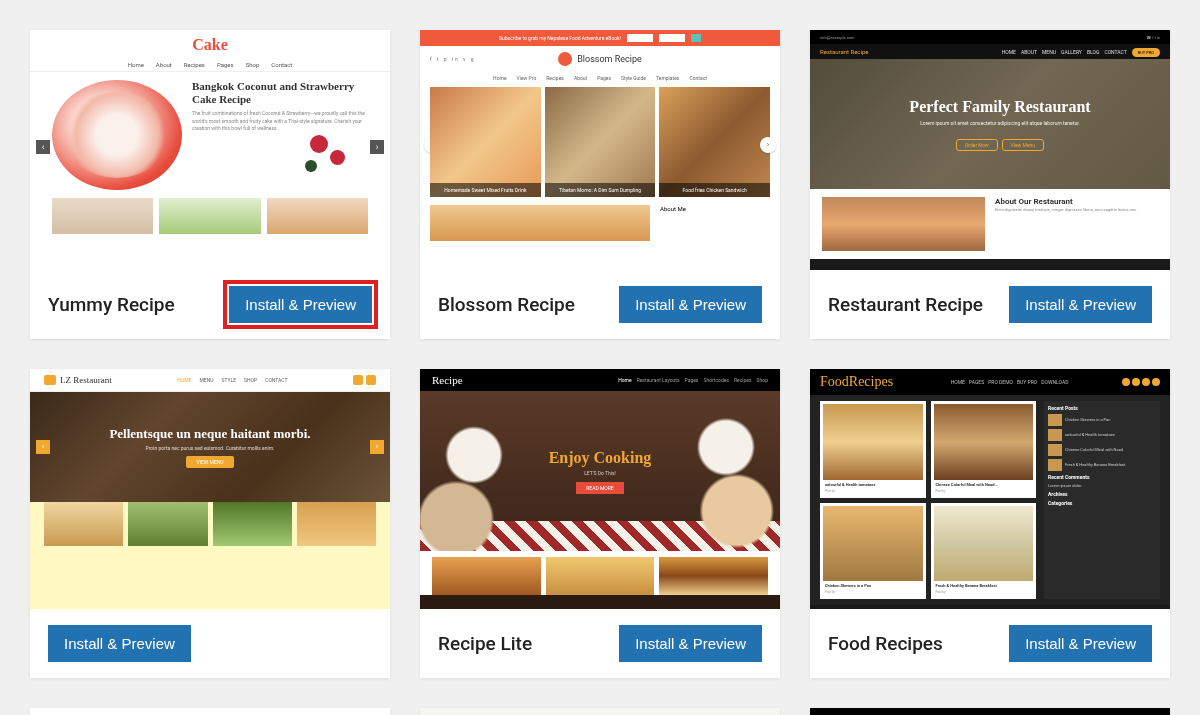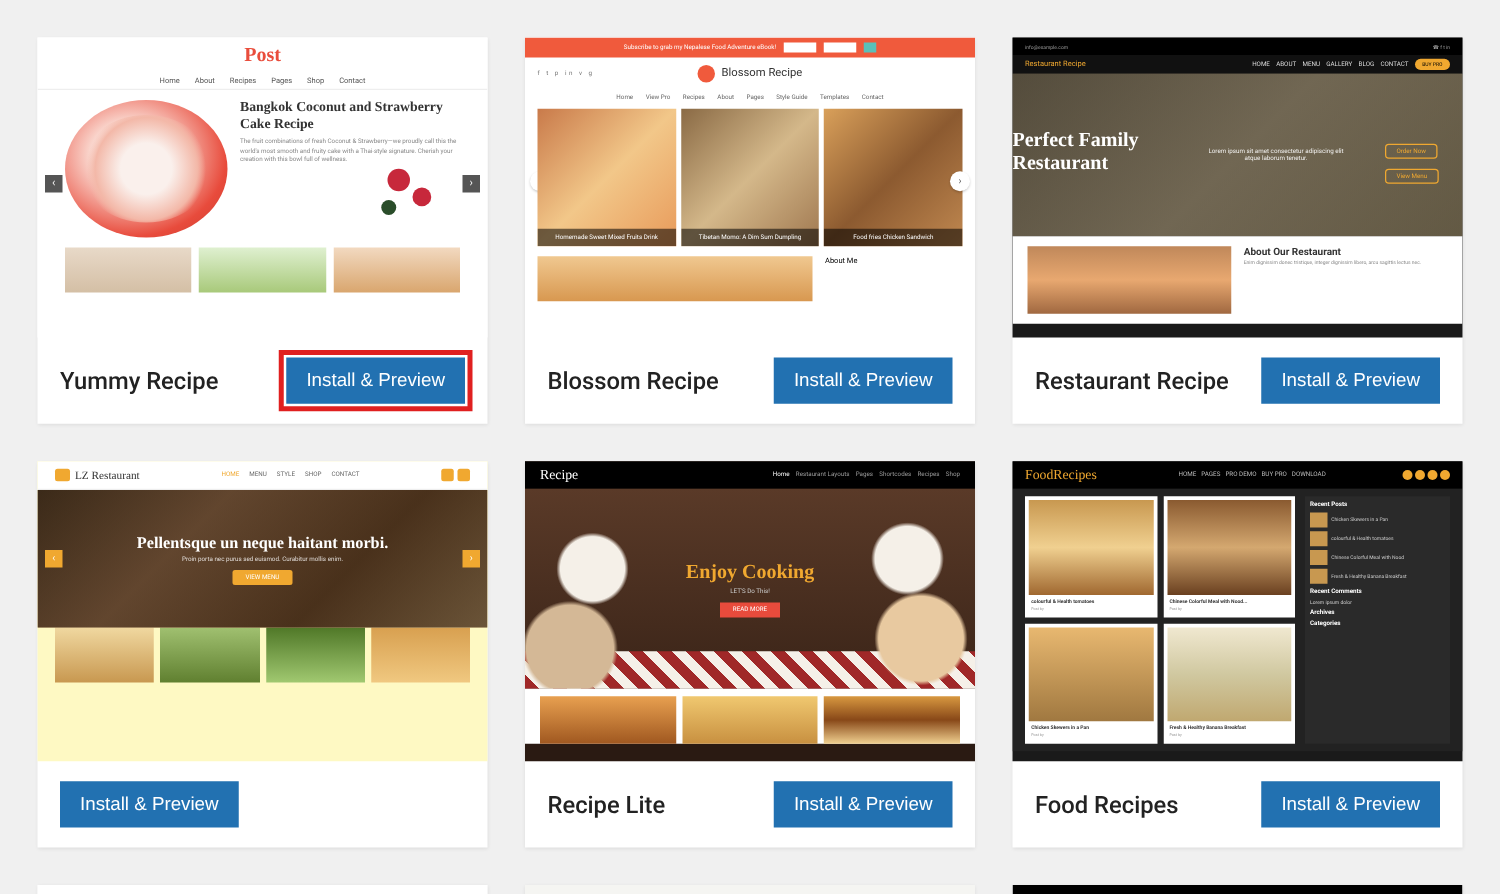--- a/index.html
+++ b/index.html
@@ -97,21 +97,21 @@
     .pv-blossom .below { display:flex; gap:10px; padding:8px 10px 0; }
     .pv-blossom .below .big { flex:2; height:36px; background:linear-gradient(#f0c890,#d89850); }
     .pv-blossom .below .side { flex:1; font-size:6px; }
 
     .pv-restaurant { background:#1a1a1a; }
     .pv-restaurant .topbar { background:#000; height:14px; display:flex; align-items:center; justify-content:space-between; padding:0 10px; font-size:4px; color:#999; }
     .pv-restaurant .nav { background:#111; display:flex; align-items:center; justify-content:space-between; padding:4px 10px; font-size:5px; color:#ddd; }
     .pv-restaurant .nav .links span{margin-left:5px;}
     .pv-restaurant .nav .buy { background:#f0a830; color:#000; padding:2px 6px; border-radius:8px; font-size:4px; }
     .pv-restaurant .brand{color:#f0a830;font-size:6px;}
-    .pv-restaurant .hero { height:130px; background:linear-gradient(rgba(30,30,30,.5),rgba(30,30,30,.5)),linear-gradient(135deg,#8a7a5a,#c4b088,#a8956a); display:flex; align-items:center; justify-content:center; color:#fff; }
+    .pv-restaurant .hero { height:130px; background:linear-gradient(rgba(30,30,30,.5),rgba(30,30,30,.5)),linear-gradient(135deg,#8a7a5a,#c4b088,#a8956a); display:flex; flex-direction:column; align-items:center; justify-content:center; color:#fff;padding-left:20px; }
     .pv-restaurant .hero h2 { font-family:Georgia,serif; font-size:16px; margin-bottom:4px; }
     .pv-restaurant .hero p { font-size:5px; opacity:.9; text-align:center; padding:0 30px; }
     .pv-restaurant .hero .btns { margin-top:6px; }
     .pv-restaurant .hero .btns span { display:inline-block; border:1px solid #f0a830; color:#f0a830; font-size:5px; padding:2px 8px; border-radius:3px; margin:0 2px; }
     .pv-restaurant .about { background:#fff; display:flex; gap:10px; padding:8px 12px; height:70px; }
     .pv-restaurant .about .img { flex:1; background:linear-gradient(#c0885a,#e8a870,#a06840); }
     .pv-restaurant .about .txt { flex:1; }
     .pv-restaurant .about .txt h4 { font-size:8px; color:#333; margin-bottom:1px; }
     .pv-restaurant .about .txt p { font-size:4px; color:#888; line-height:1.5; }
 
@@ -159,21 +159,21 @@
     .pv-recipe .hero p { font-size:5px; color:#ccc; margin:3px 0 6px; }
     .pv-recipe .hero .btn { background:#e84b3c; color:#fff; font-size:5px; padding:3px 10px; }
     .pv-recipe .thumbs { display:flex; gap:5px; padding:6px 12px 0; background:#fff; }
     .pv-recipe .thumbs div { flex:1; height:38px; }
     .pv-recipe .thumbs div:nth-child(1){background:linear-gradient(#e8a050,#a05820);}
     .pv-recipe .thumbs div:nth-child(2){background:linear-gradient(#f0c870,#c89040);}
     .pv-recipe .thumbs div:nth-child(3){background:linear-gradient(#d89840,#884818,#f0d090);}
 
     .pv-food { background:#1a1a1a; }
     .pv-food .nav { background:#000; display:flex; align-items:center; justify-content:space-between; padding:5px 10px; font-size:5px; color:#bbb; }
-    .pv-food .brand { font-family:Georgia,serif; font-size:11px; color:#fff; }
+    .pv-food .brand { font-family:Georgia,serif; font-size:14px; color:#fff; }
     .pv-food .brand span { color:#f0a830; }
     .pv-food .nav .links span{margin-left:4px;}
     .pv-food .soc{display:flex;gap:2px;}
     .pv-food .soc span{width:8px;height:8px;border-radius:50%;background:#f0a830;}
     .pv-food .body { display:flex; padding:6px 10px; gap:8px; background:#222; height:210px; }
     .pv-food .main { flex:2; display:grid; grid-template-columns:1fr 1fr; gap:5px; }
     .pv-food .card { background:#fff; padding:3px; display:flex; flex-direction:column; }
     .pv-food .card .img { flex:1; min-height:48px; }
     .pv-food .card:nth-child(1) .img{background:linear-gradient(#c89850,#f0d090,#a06830);}
     .pv-food .card:nth-child(2) .img{background:linear-gradient(#8a5a30,#d4a870,#6a4020);}
@@ -194,21 +194,21 @@
     .pv-p2{background:#f5f5f2;height:100%;display:flex;align-items:flex-end;justify-content:center;}
     .pv-p3{background:#000;height:100%;display:flex;align-items:center;justify-content:space-between;padding:0 10px;color:#fff;font-size:5px;}
   </style>
 </head>
 <body>
 
 <div class="theme-grid">
 
   <div class="theme-card">
     <div class="theme-preview pv-yummy">
-      <div class="logo">Post</div>
+      <div class="logo">Cake</div>
       <div class="nav">
         <span>Home</span>
           <span>About</span>
           <span>Recipes</span>
           <span>Pages</span>
           <span>Shop</span>
           <span>Contact</span>
       </div>
       <div class="hero">
         <div class="bowl"></div>

